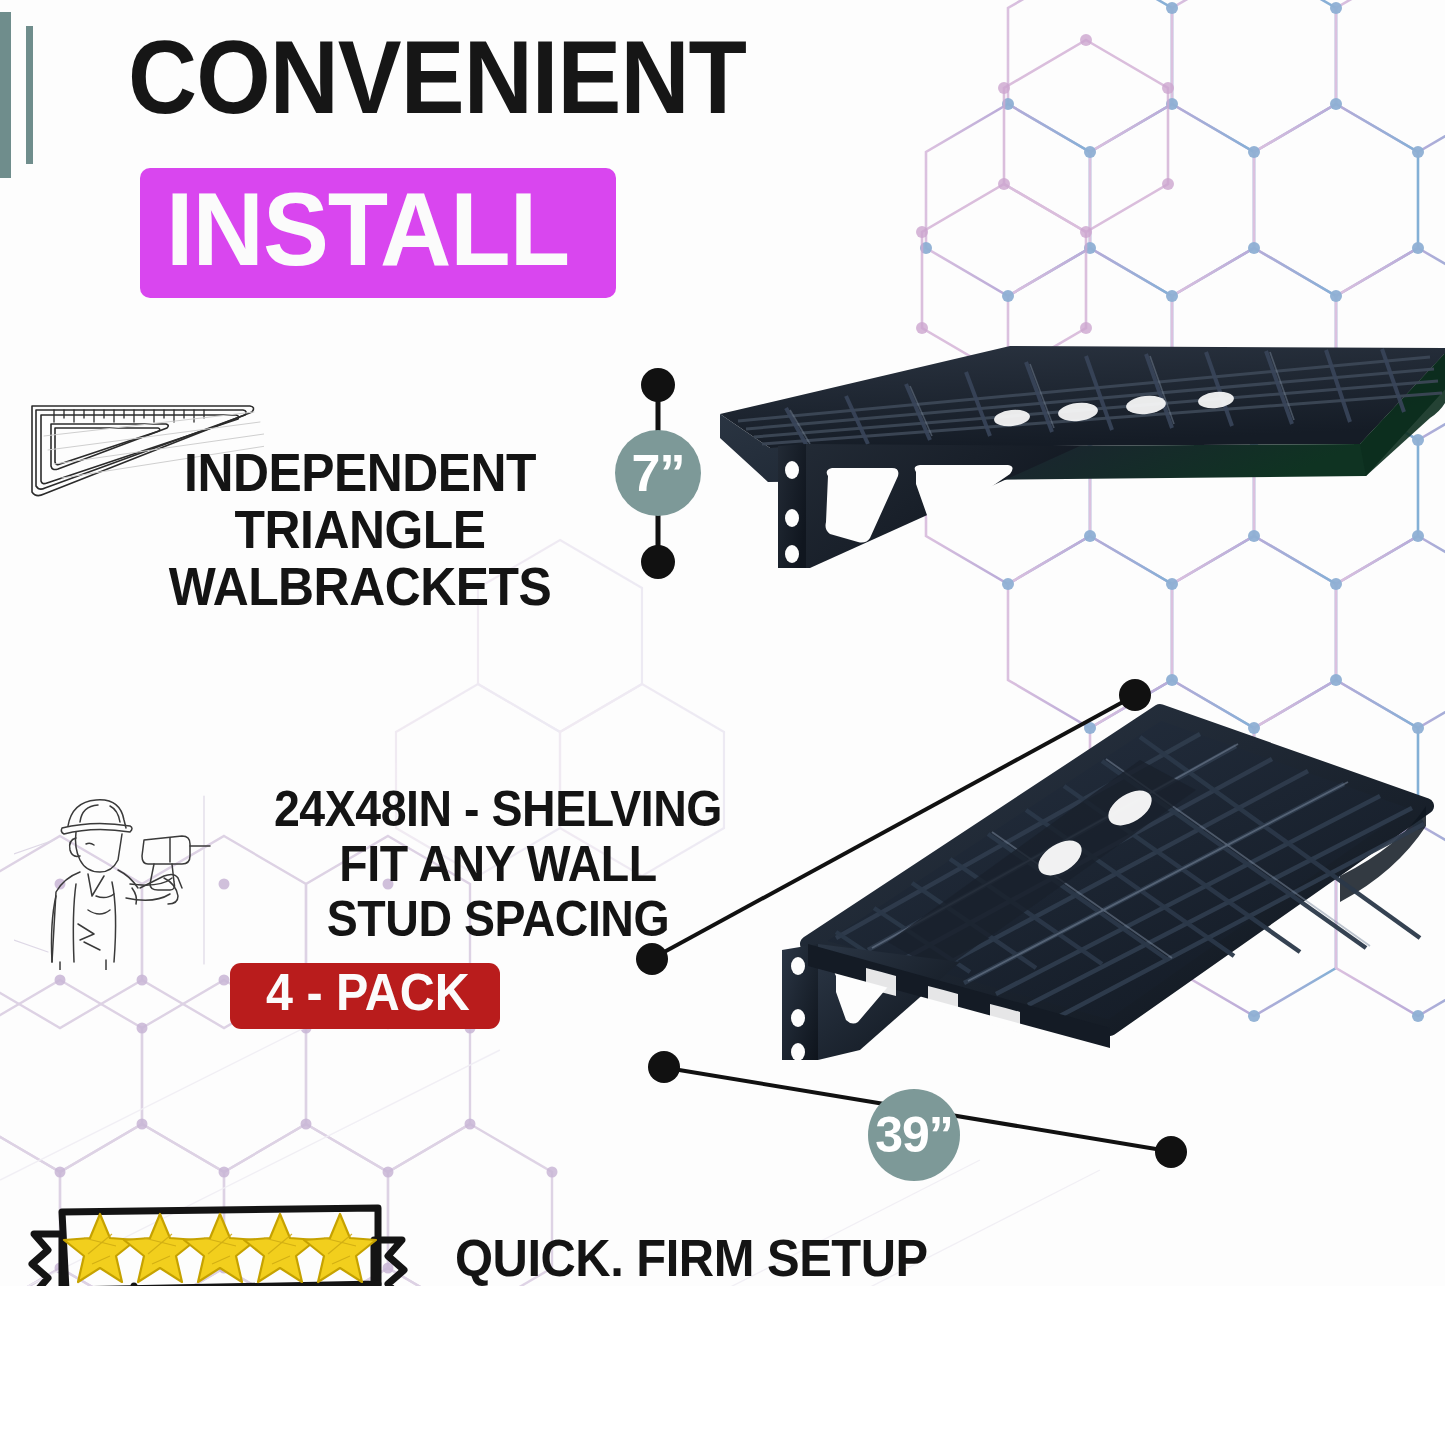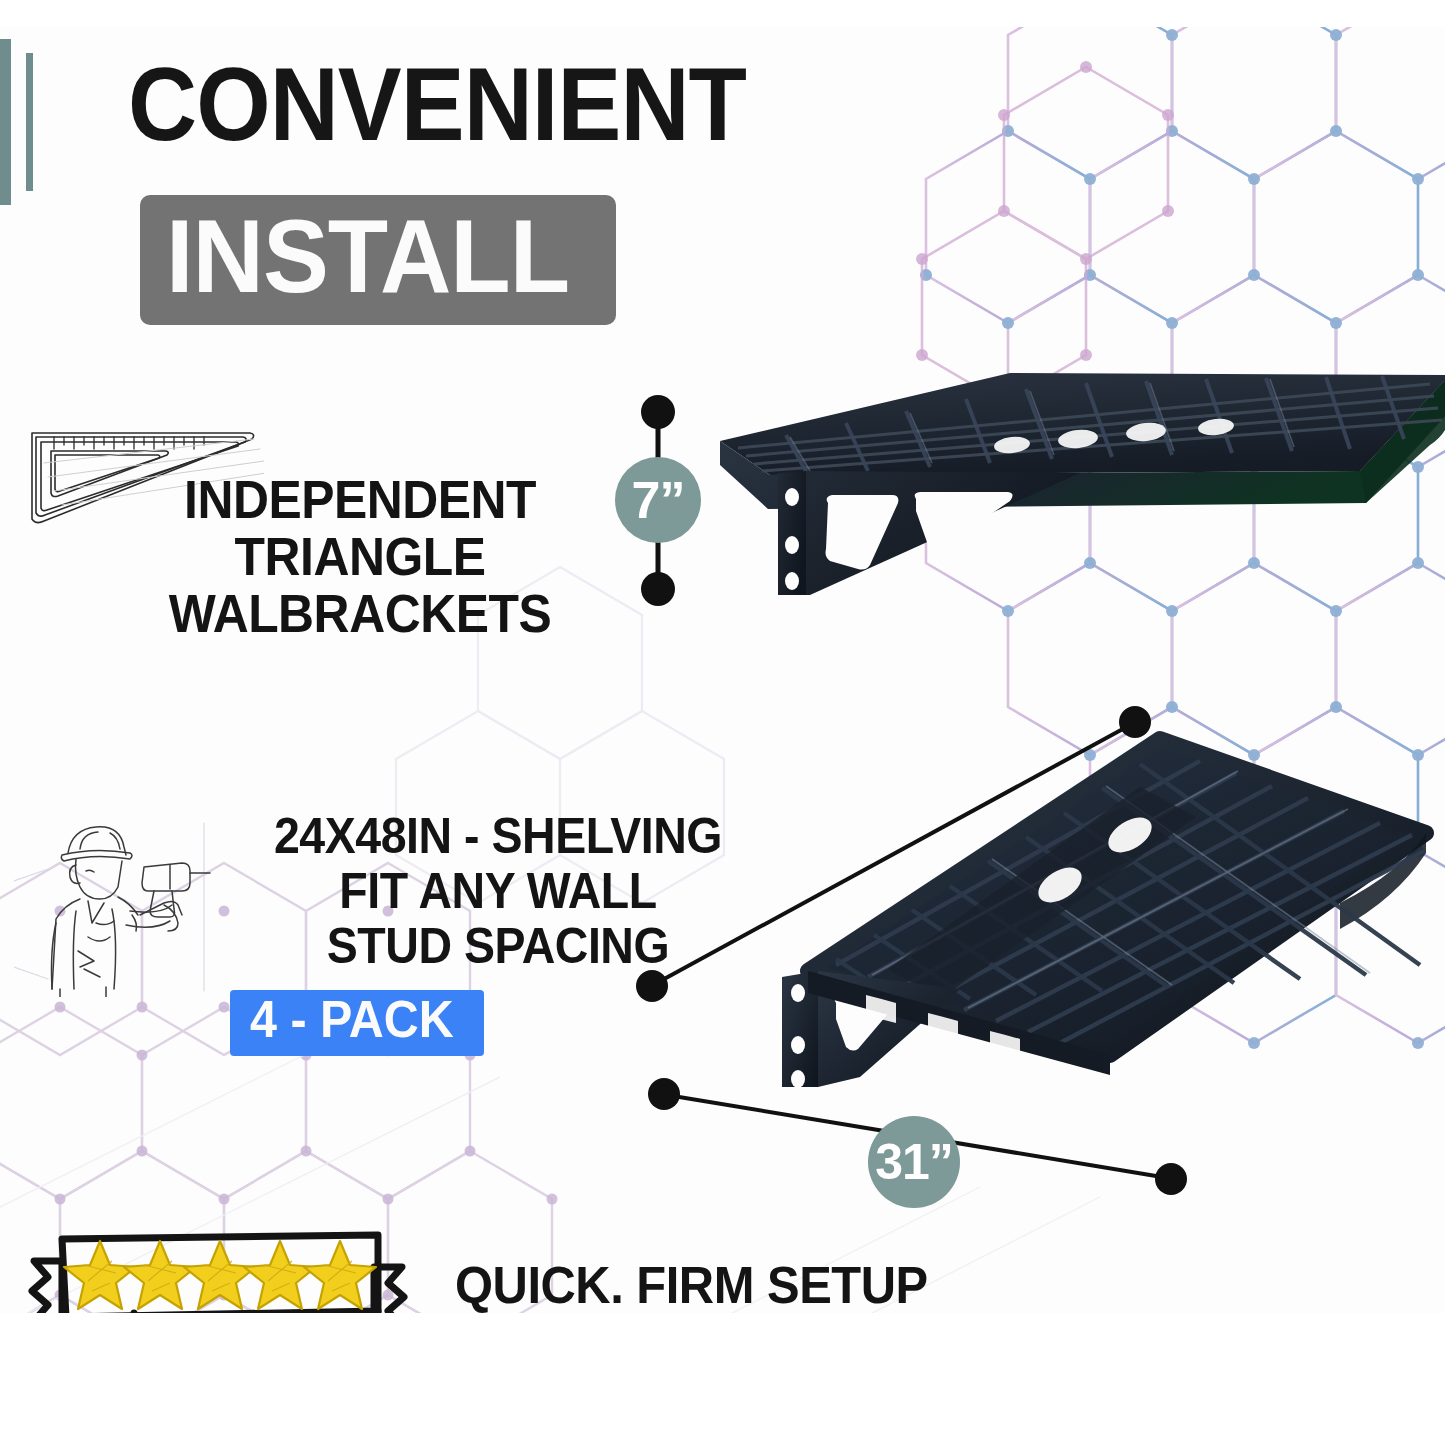--- a/index.html
+++ b/index.html
@@ -2,39 +2,39 @@
 <html><head>
 <meta charset="utf-8">
 <style>
   * { margin:0; padding:0; box-sizing:border-box; }
   html,body { width:1445px; height:1445px; overflow:hidden; }
   body {
     font-family:"Liberation Sans", sans-serif;
     background:#ffffff;
     position:relative;
   }
-  #stage { position:absolute; inset:0; width:1445px; height:1286px; background:#fdfdfd; overflow:hidden;margin-top:27px; }
+  #stage { position:absolute; inset:0; width:1445px; height:1286px; background:#fdfdfd; overflow:hidden; }
 
   .hexlayer { position:absolute; inset:0; pointer-events:none; }
 
   
   .accent-bar-a { position:absolute; left:0px; top:12px; width:11px; height:166px; background:#6f8d8c; }
   .accent-bar-b { position:absolute; left:26px; top:26px; width:7px; height:138px; background:#6f8d8c; }
 
   
   .headline {
     position:absolute; left:128px; top:25px;
     font-size:104px; font-weight:700; letter-spacing:-1px;
     color:#161616; line-height:1.0;
     transform:scaleX(0.92); transform-origin:left top;
     white-space:nowrap;
   }
   .install-badge {
     position:absolute; left:140px; top:168px;
-    background:#737373; border-radius:10px;
+    background:#d946ef; border-radius:10px;
     padding:8px 26px 16px 26px;
   }
   .install-badge span {
     display:block;
     font-size:104px; font-weight:700; color:#fbfbfb;
     line-height:1.02; letter-spacing:-1px;
     transform:scaleX(0.95); transform-origin:left top;
     white-space:nowrap;
   }
 
@@ -48,22 +48,22 @@
   }
   .feat2 {
     position:absolute; left:228px; top:782px; width:540px;
     text-align:center;
     font-size:50px; font-weight:700; color:#141414;
     line-height:1.10; letter-spacing:-0.5px;
     transform:scaleX(0.93); transform-origin:center top;
   }
   .pack-badge {
     position:absolute; left:230px; top:963px;
-    background:#3b82f6; border-radius:4px;
-    padding:3px 20px 9px 20px;
+    background:#b91c1c; border-radius:11px;
+    padding:3px 20px 9px 36px;
   }
   .pack-badge span {
     font-size:51px; font-weight:700; color:#fbfbfb; line-height:1.05;
     letter-spacing:0px; white-space:nowrap; display:block;
     transform:scaleX(0.95); transform-origin:left top;
   }
   .bottom-text {
     position:absolute; left:455px; top:1228px;
     font-size:52px; font-weight:700; color:#141414; letter-spacing:-0.5px;
     white-space:nowrap;
@@ -521,21 +521,21 @@
     <line x1="655" y1="957" x2="1132" y2="697" stroke="#111111" stroke-width="4"></line>
     <circle cx="652" cy="959" r="16" fill="#111111"></circle>
     <circle cx="1135" cy="695" r="16" fill="#111111"></circle>
 
     <line x1="667" y1="1068" x2="1168" y2="1151" stroke="#111111" stroke-width="4"></line>
     <circle cx="664" cy="1067" r="16" fill="#111111"></circle>
     <circle cx="1171" cy="1152" r="16" fill="#111111"></circle>
   </svg>
 
   <div class="meas-circle" id="meas7">7”</div>
-  <div class="meas-circle" id="meas24">31”</div>
+  <div class="meas-circle" id="meas24">39”</div>
 
   <svg class="ribbon" viewBox="0 0 392 122">
     <g fill="none" stroke="#141414" stroke-width="7" stroke-linejoin="round" stroke-linecap="round">
 
       <path d="M38,36 L12,36 L26,52 L10,66 L26,80 L12,96 L40,96 L40,36 Z"></path>
 
       <path d="M354,42 L380,42 L366,58 L382,72 L366,86 L380,102 L352,102 L352,42 Z"></path>
 
       <path d="M40,14 L356,10 L356,86 L44,92 Z"></path>
 

